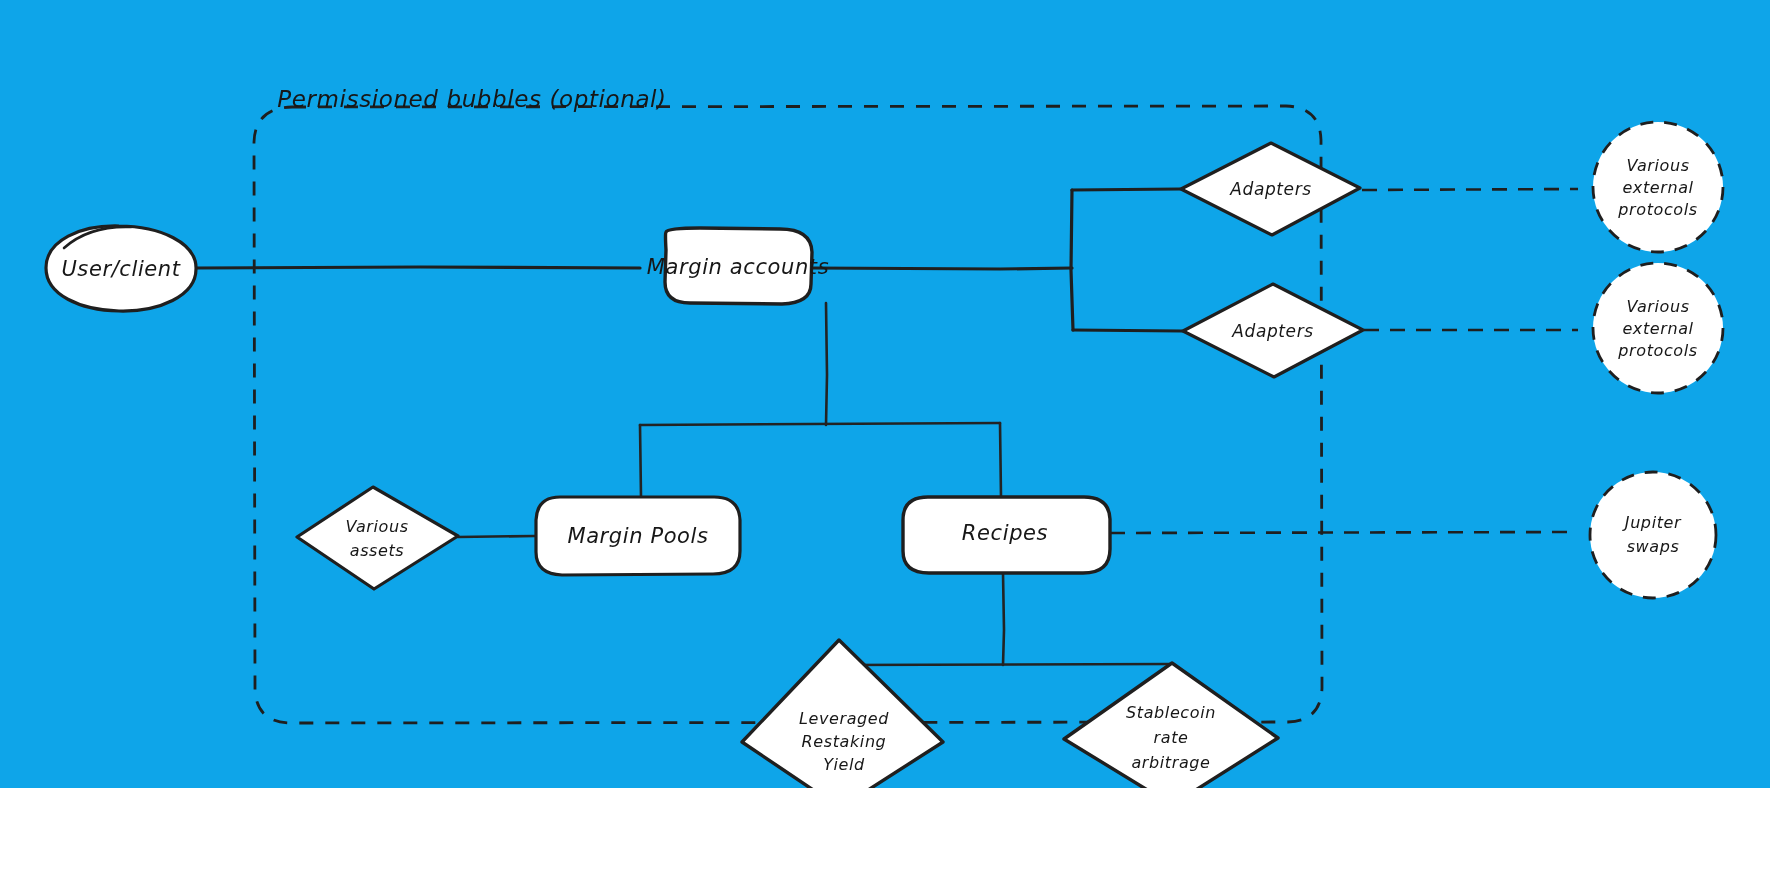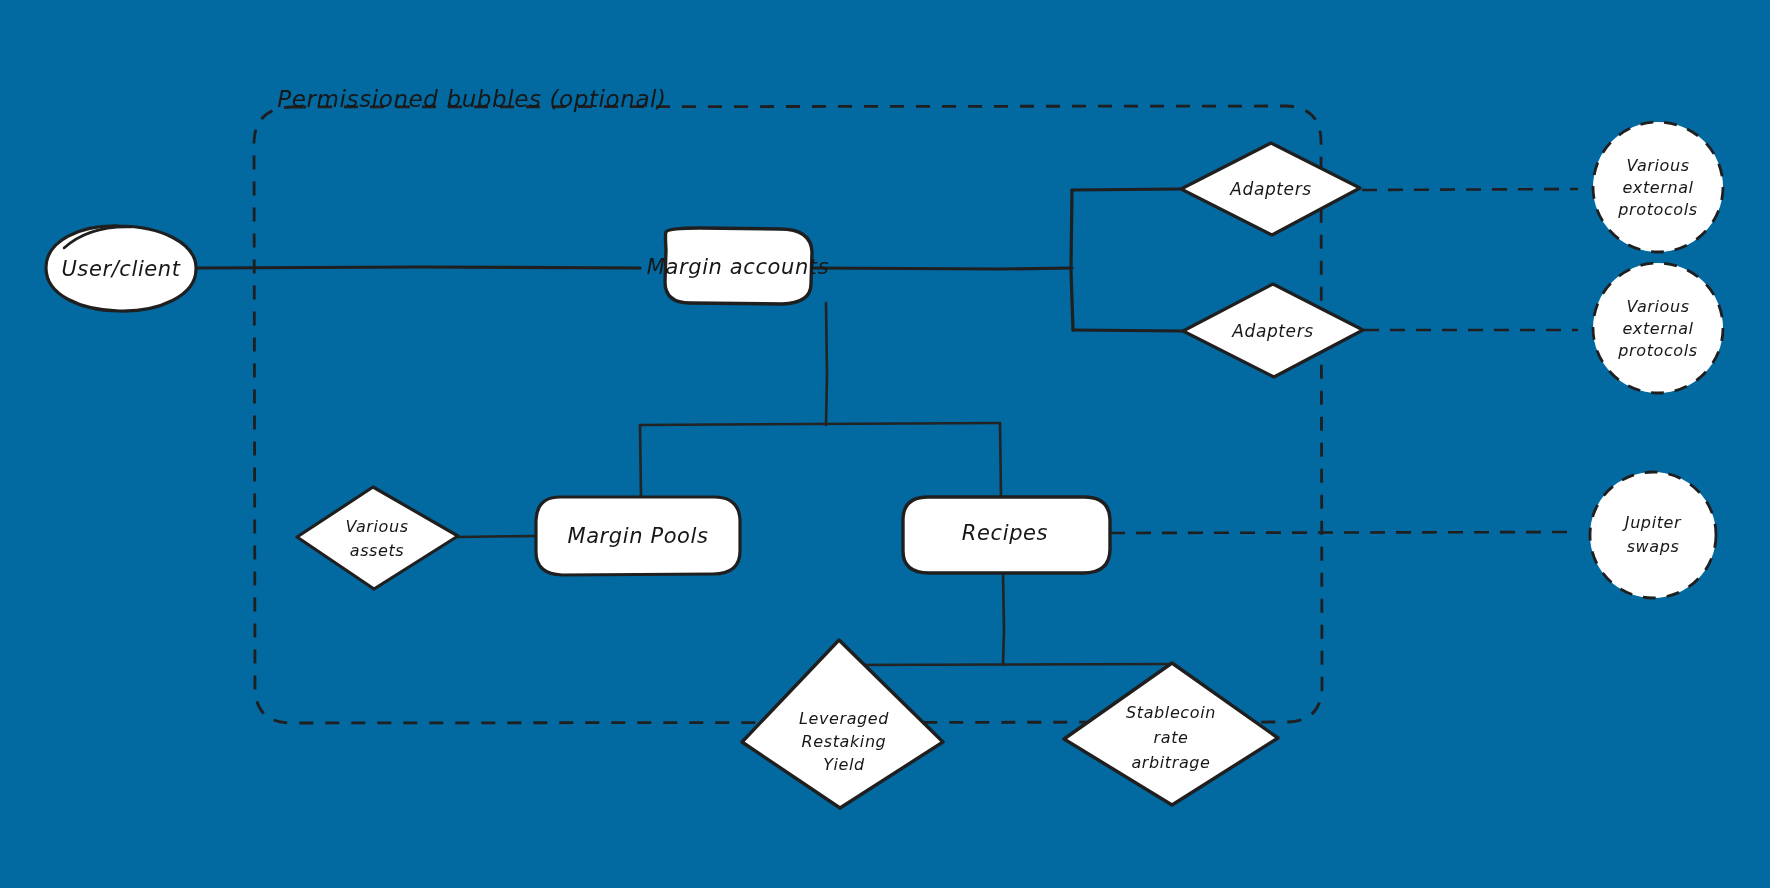--- a/index.html
+++ b/index.html
@@ -6,22 +6,22 @@
     margin: 0;
     padding: 0;
     background: #ffffff;
   }
   body {
     font-family: "DejaVu Sans", sans-serif;
   }
   #canvas {
     position: relative;
     width: 1770px;
-    height: 888px;
-    background: #0369a1;
+    height: 788px;
+    background: #0ea5e9;
     overflow: hidden;
   }
   svg.diagram {
     position: absolute;
     top: 0;
     left: 0;
     width: 1770px;
     height: 888px;
   }
   .stroke {

